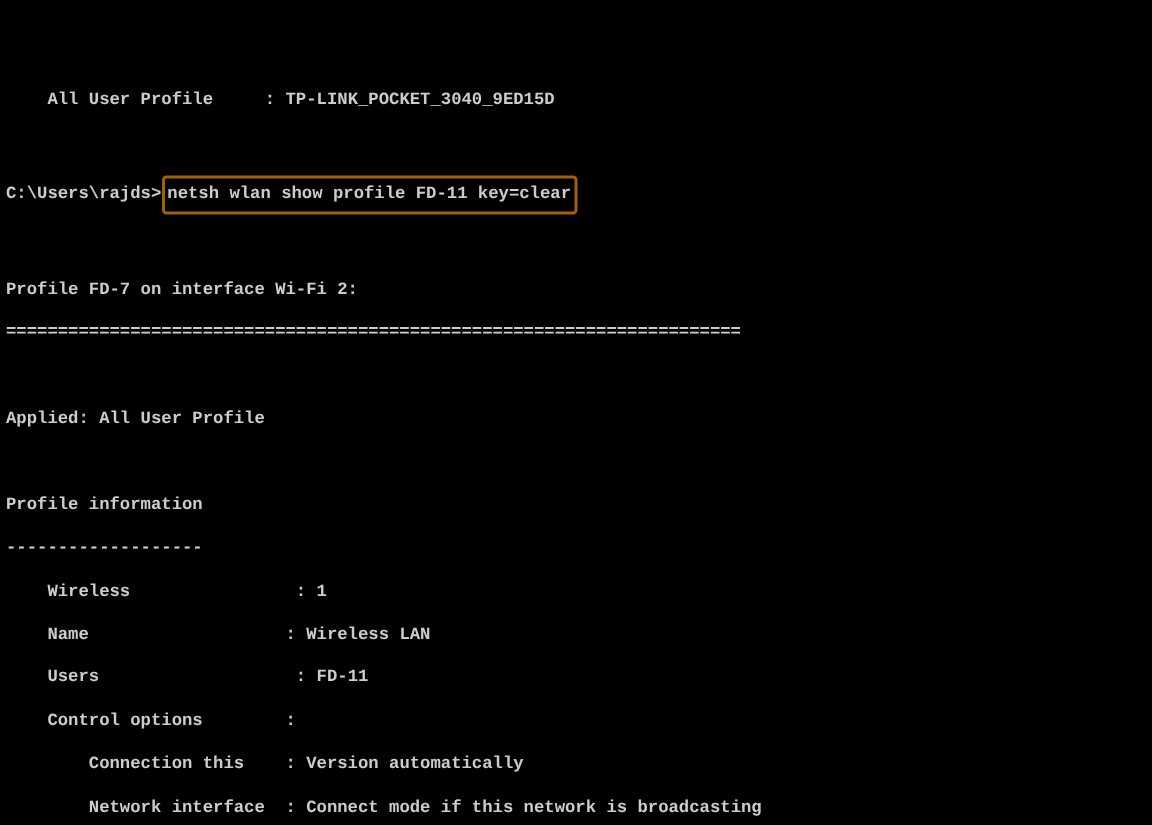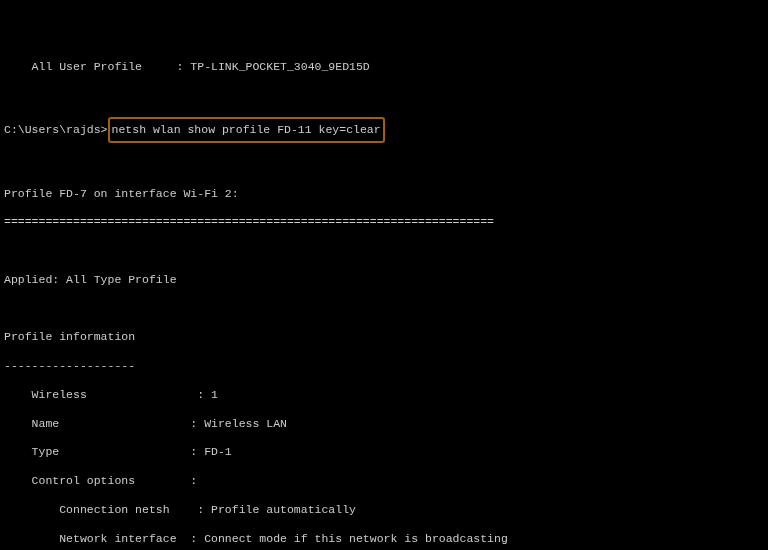--- a/index.html
+++ b/index.html
@@ -14,49 +14,50 @@
       font-size: 11.5px;
       line-height: 1.25;
       padding: 2px 4px;
       width: 768px;
       height: 550px;
       overflow: hidden;
       white-space: pre;
     }
     .line {
       display: block;
+      font-weight: bold;
     }
     .highlight-box {
       border: 2px solid #a16207;
       border-radius: 3px;
       padding: 4px 2px;
       display: inline-block;
     }
   </style>
 </head>
 <body>
 
 
 
 <span class="line"><span>    All User Profile     : </span><span>TP-LINK_POCKET_3040_9ED15D</span></span>
 <span class="line"> </span>
 <span class="line"><span>C:\Users\rajds&gt;</span><span class="highlight-box"><span>netsh wlan show profile FD-11 key=clear</span></span></span>
 <span class="line"> </span>
 <span class="line">Profile FD-7 on interface Wi-Fi 2:</span>
 <span class="line">=======================================================================</span>
 <span class="line"> </span>
-<span class="line">Applied: All Type Profile</span>
+<span class="line">Applied: All User Profile</span>
 <span class="line"> </span>
 <span class="line">Profile information</span>
 <span class="line">-------------------</span>
 <span class="line"><span>    Wireless                : </span><span>1</span></span>
 <span class="line"><span>    Name                   : </span><span>Wireless LAN</span></span>
-<span class="line"><span>    Type                   : </span><span>FD-1</span></span>
+<span class="line"><span>    Users                   : </span><span>FD-11</span></span>
 <span class="line"><span>    Control options        :</span><span></span></span>
-<span class="line"><span>        Connection netsh    : </span><span>Profile automatically</span></span>
+<span class="line"><span>        Connection this    : </span><span>Version automatically</span></span>
 <span class="line"><span>        Network interface  : </span><span>Connect mode if this network is broadcasting</span></span>
 
 
 
 
 
 
 
 
 

